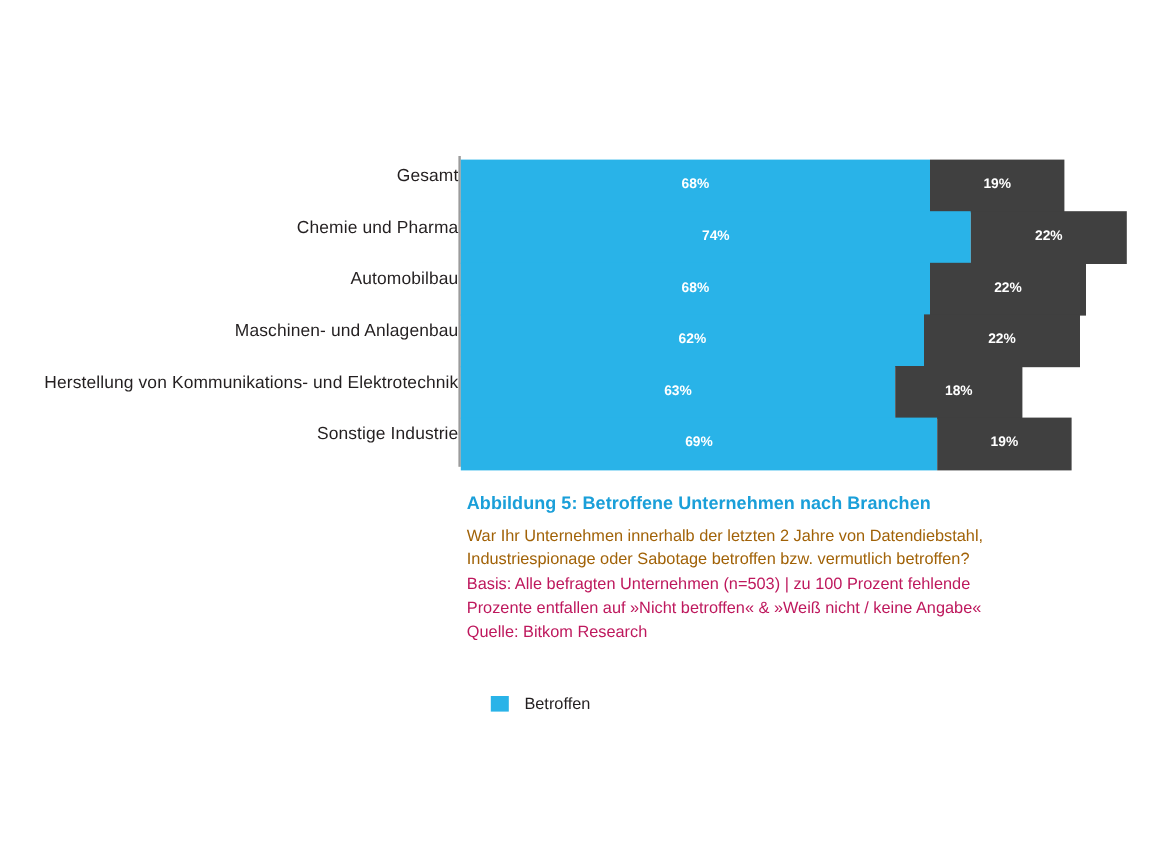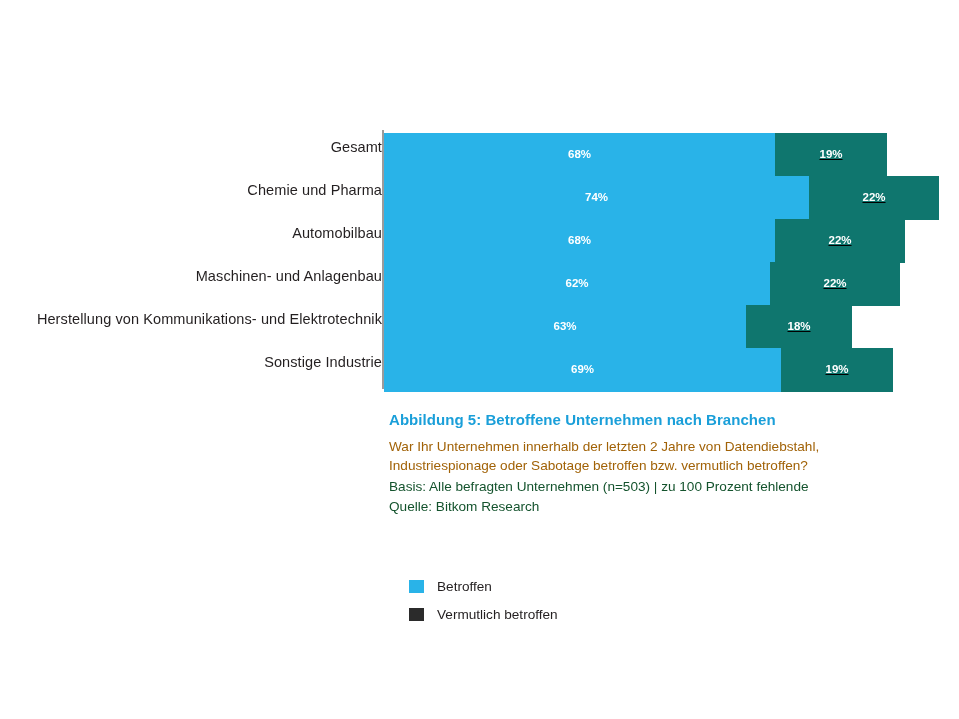--- a/index.html
+++ b/index.html
@@ -57,22 +57,21 @@
     height: 44px;
     display: flex;
     align-items: center;
     justify-content: center;
     box-sizing: border-box;
   }
   .seg.affected {
     background: #29b3e8;
   }
   .seg.presumed {
-    background: #0f766e;
-    text-decoration: underline;
+    background: #404040;
   }
   .seg-value {
     font-size: 11.5px;
     font-weight: bold;
     color: #ffffff;
     line-height: 1;
   }
   
   #axis-line {
     position: absolute;
@@ -96,21 +95,21 @@
     margin-bottom: 9px;
     letter-spacing: 0.05px;
   }
   #caption .question {
     font-size: 13.6px;
     color: #a16207;
     line-height: 1.42;
   }
   #caption .basis {
     font-size: 13.6px;
-    color: #14532d;
+    color: #be185d;
     line-height: 1.42;
     margin-top: 1px;
   }
   
   #legend {
     position: absolute;
     left: 389px;
     top: 572px;
   }
   .legend-item {
@@ -212,27 +211,24 @@
       </div>
     </div>
 
   </div>
 
   <div id="caption">
     <div class="title">Abbildung 5: Betroffene Unternehmen nach Branchen</div>
     <div class="question">War Ihr Unternehmen innerhalb der letzten 2 Jahre von Datendiebstahl,</div>
     <div class="question">Industriespionage oder Sabotage betroffen bzw. vermutlich betroffen?</div>
     <div class="basis">Basis: Alle befragten Unternehmen (n=503) | zu 100 Prozent fehlende</div>
+    <div class="basis">Prozente entfallen auf »Nicht betroffen« &amp; »Weiß nicht / keine Angabe«</div>
     <div class="basis">Quelle: Bitkom Research</div>
   </div>
 
   <div id="legend">
     <div class="legend-item">
       <span class="legend-swatch affected"></span>
       <span class="legend-label">Betroffen</span>
     </div>
-    <div class="legend-item">
-      <span class="legend-swatch presumed"></span>
-      <span class="legend-label">Vermutlich betroffen</span>
-    </div>
   </div>
 
 </div>
 
 </body></html>

